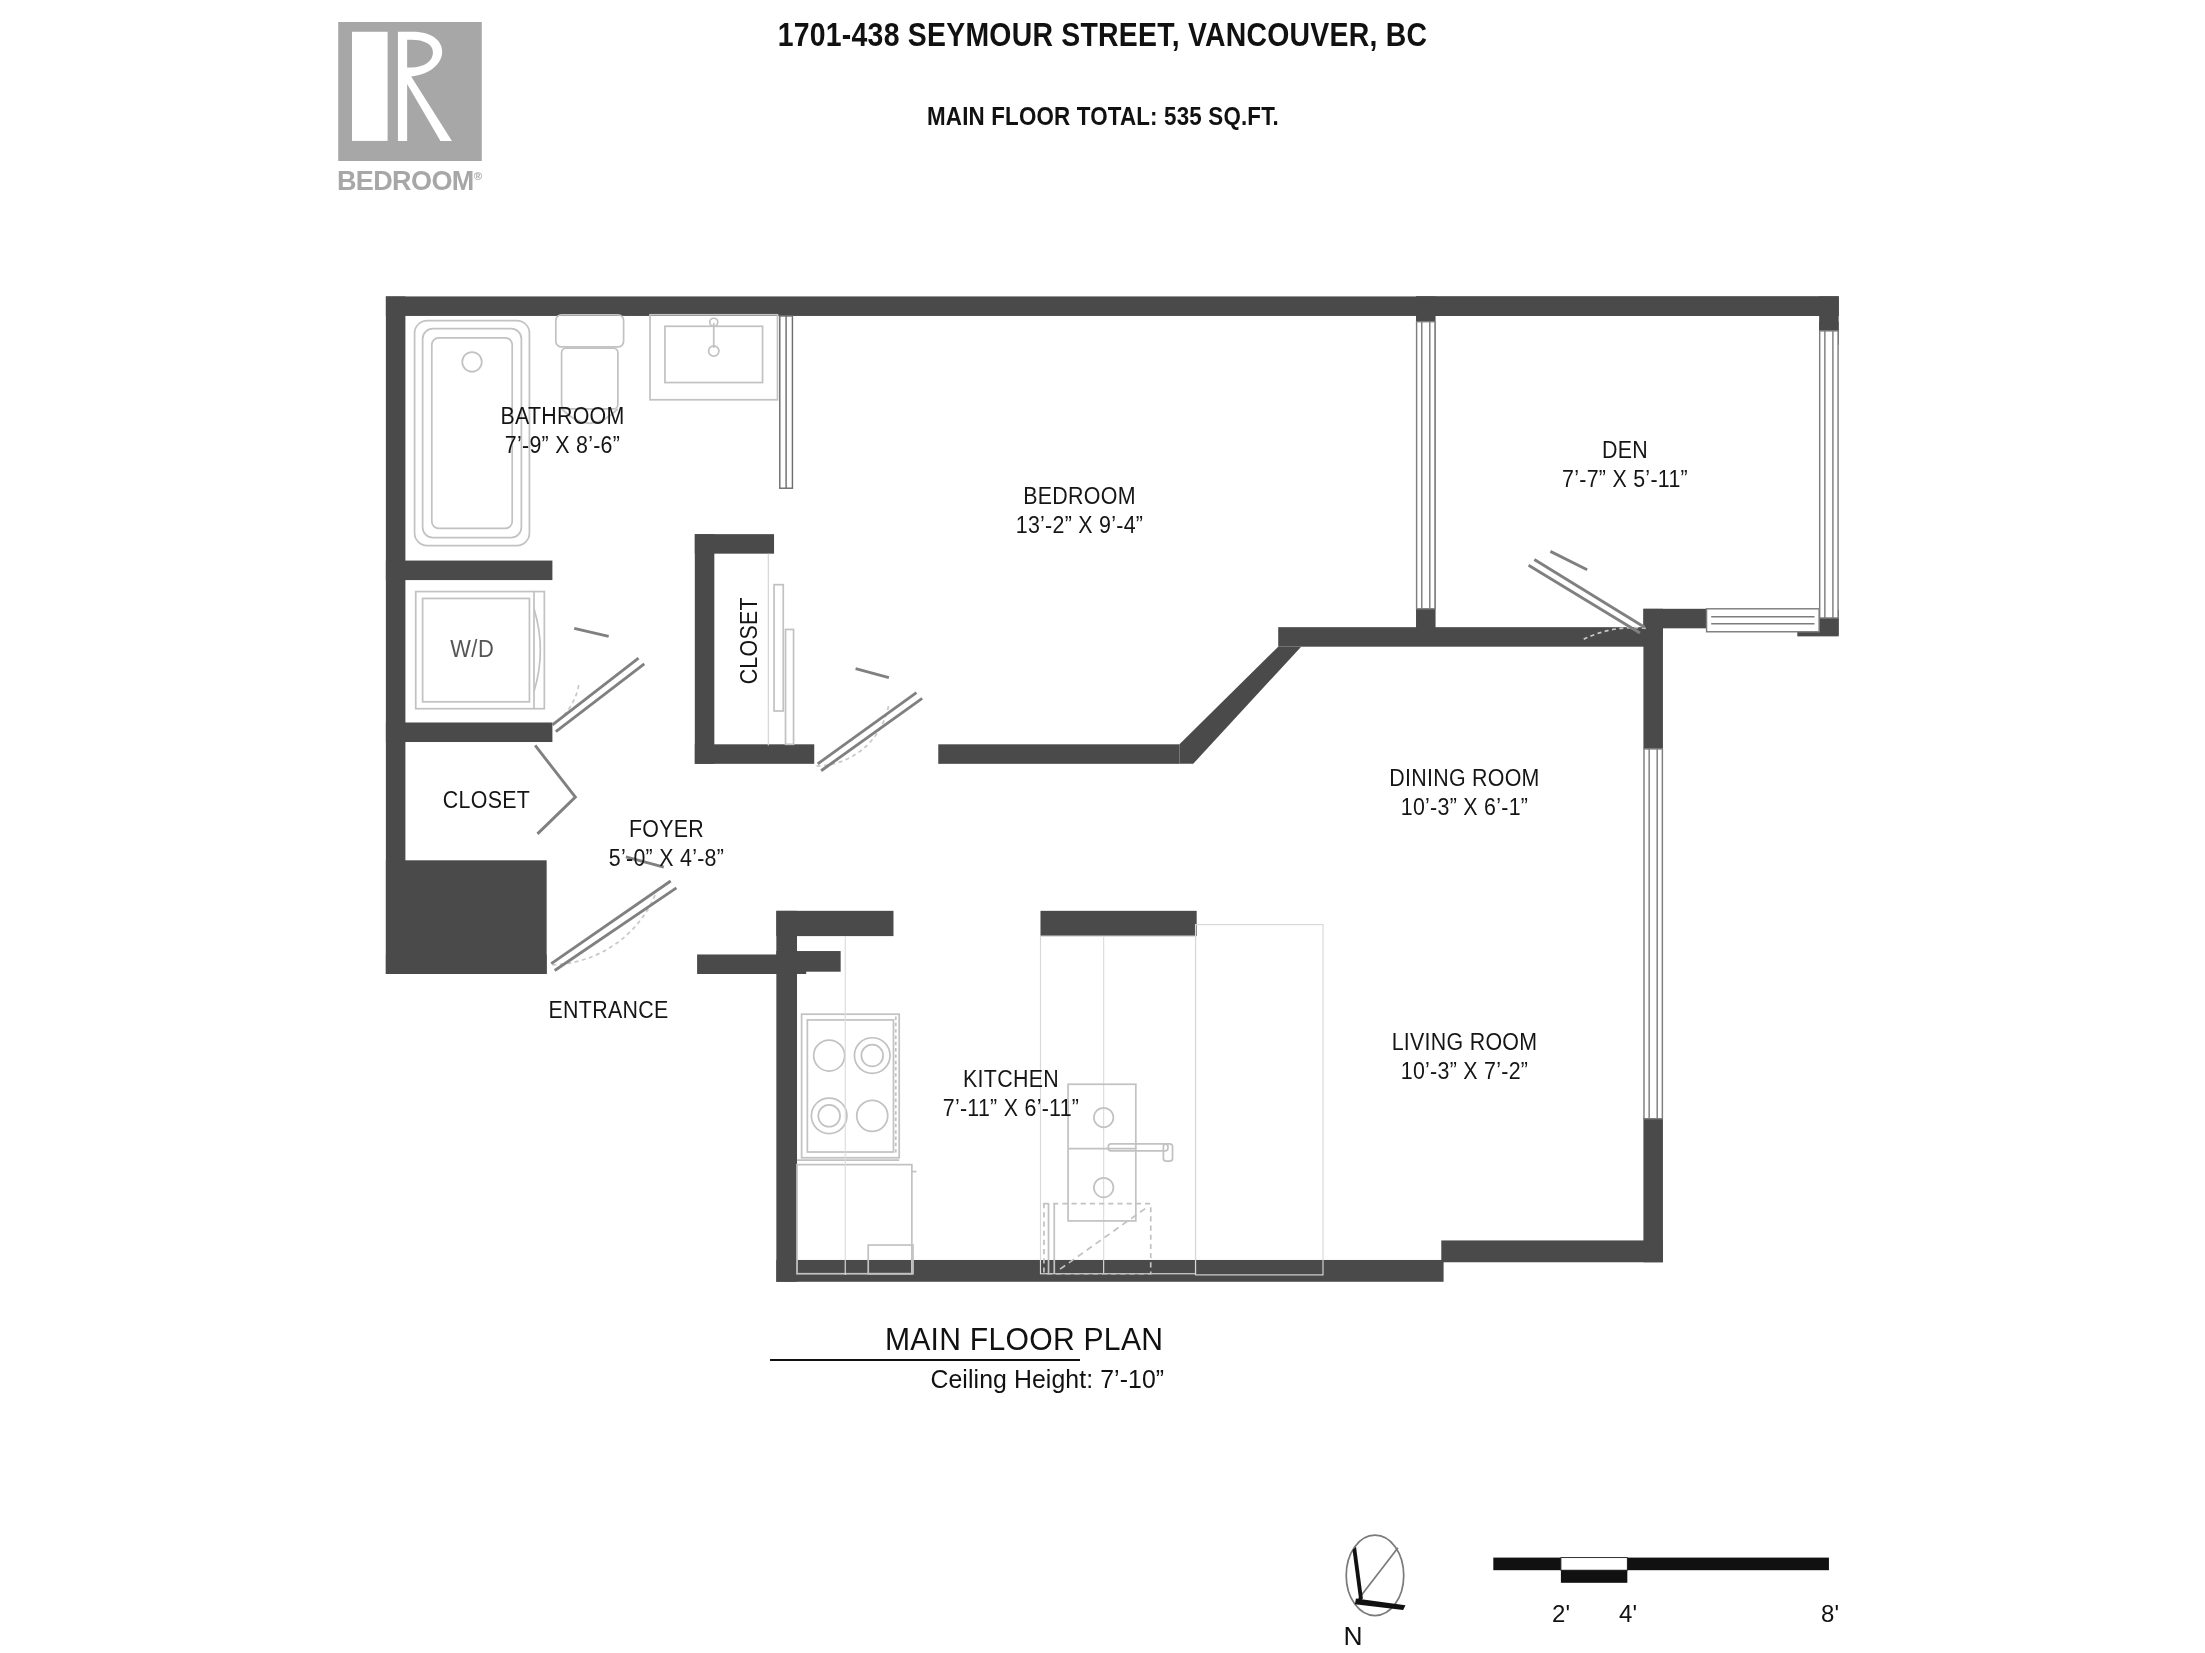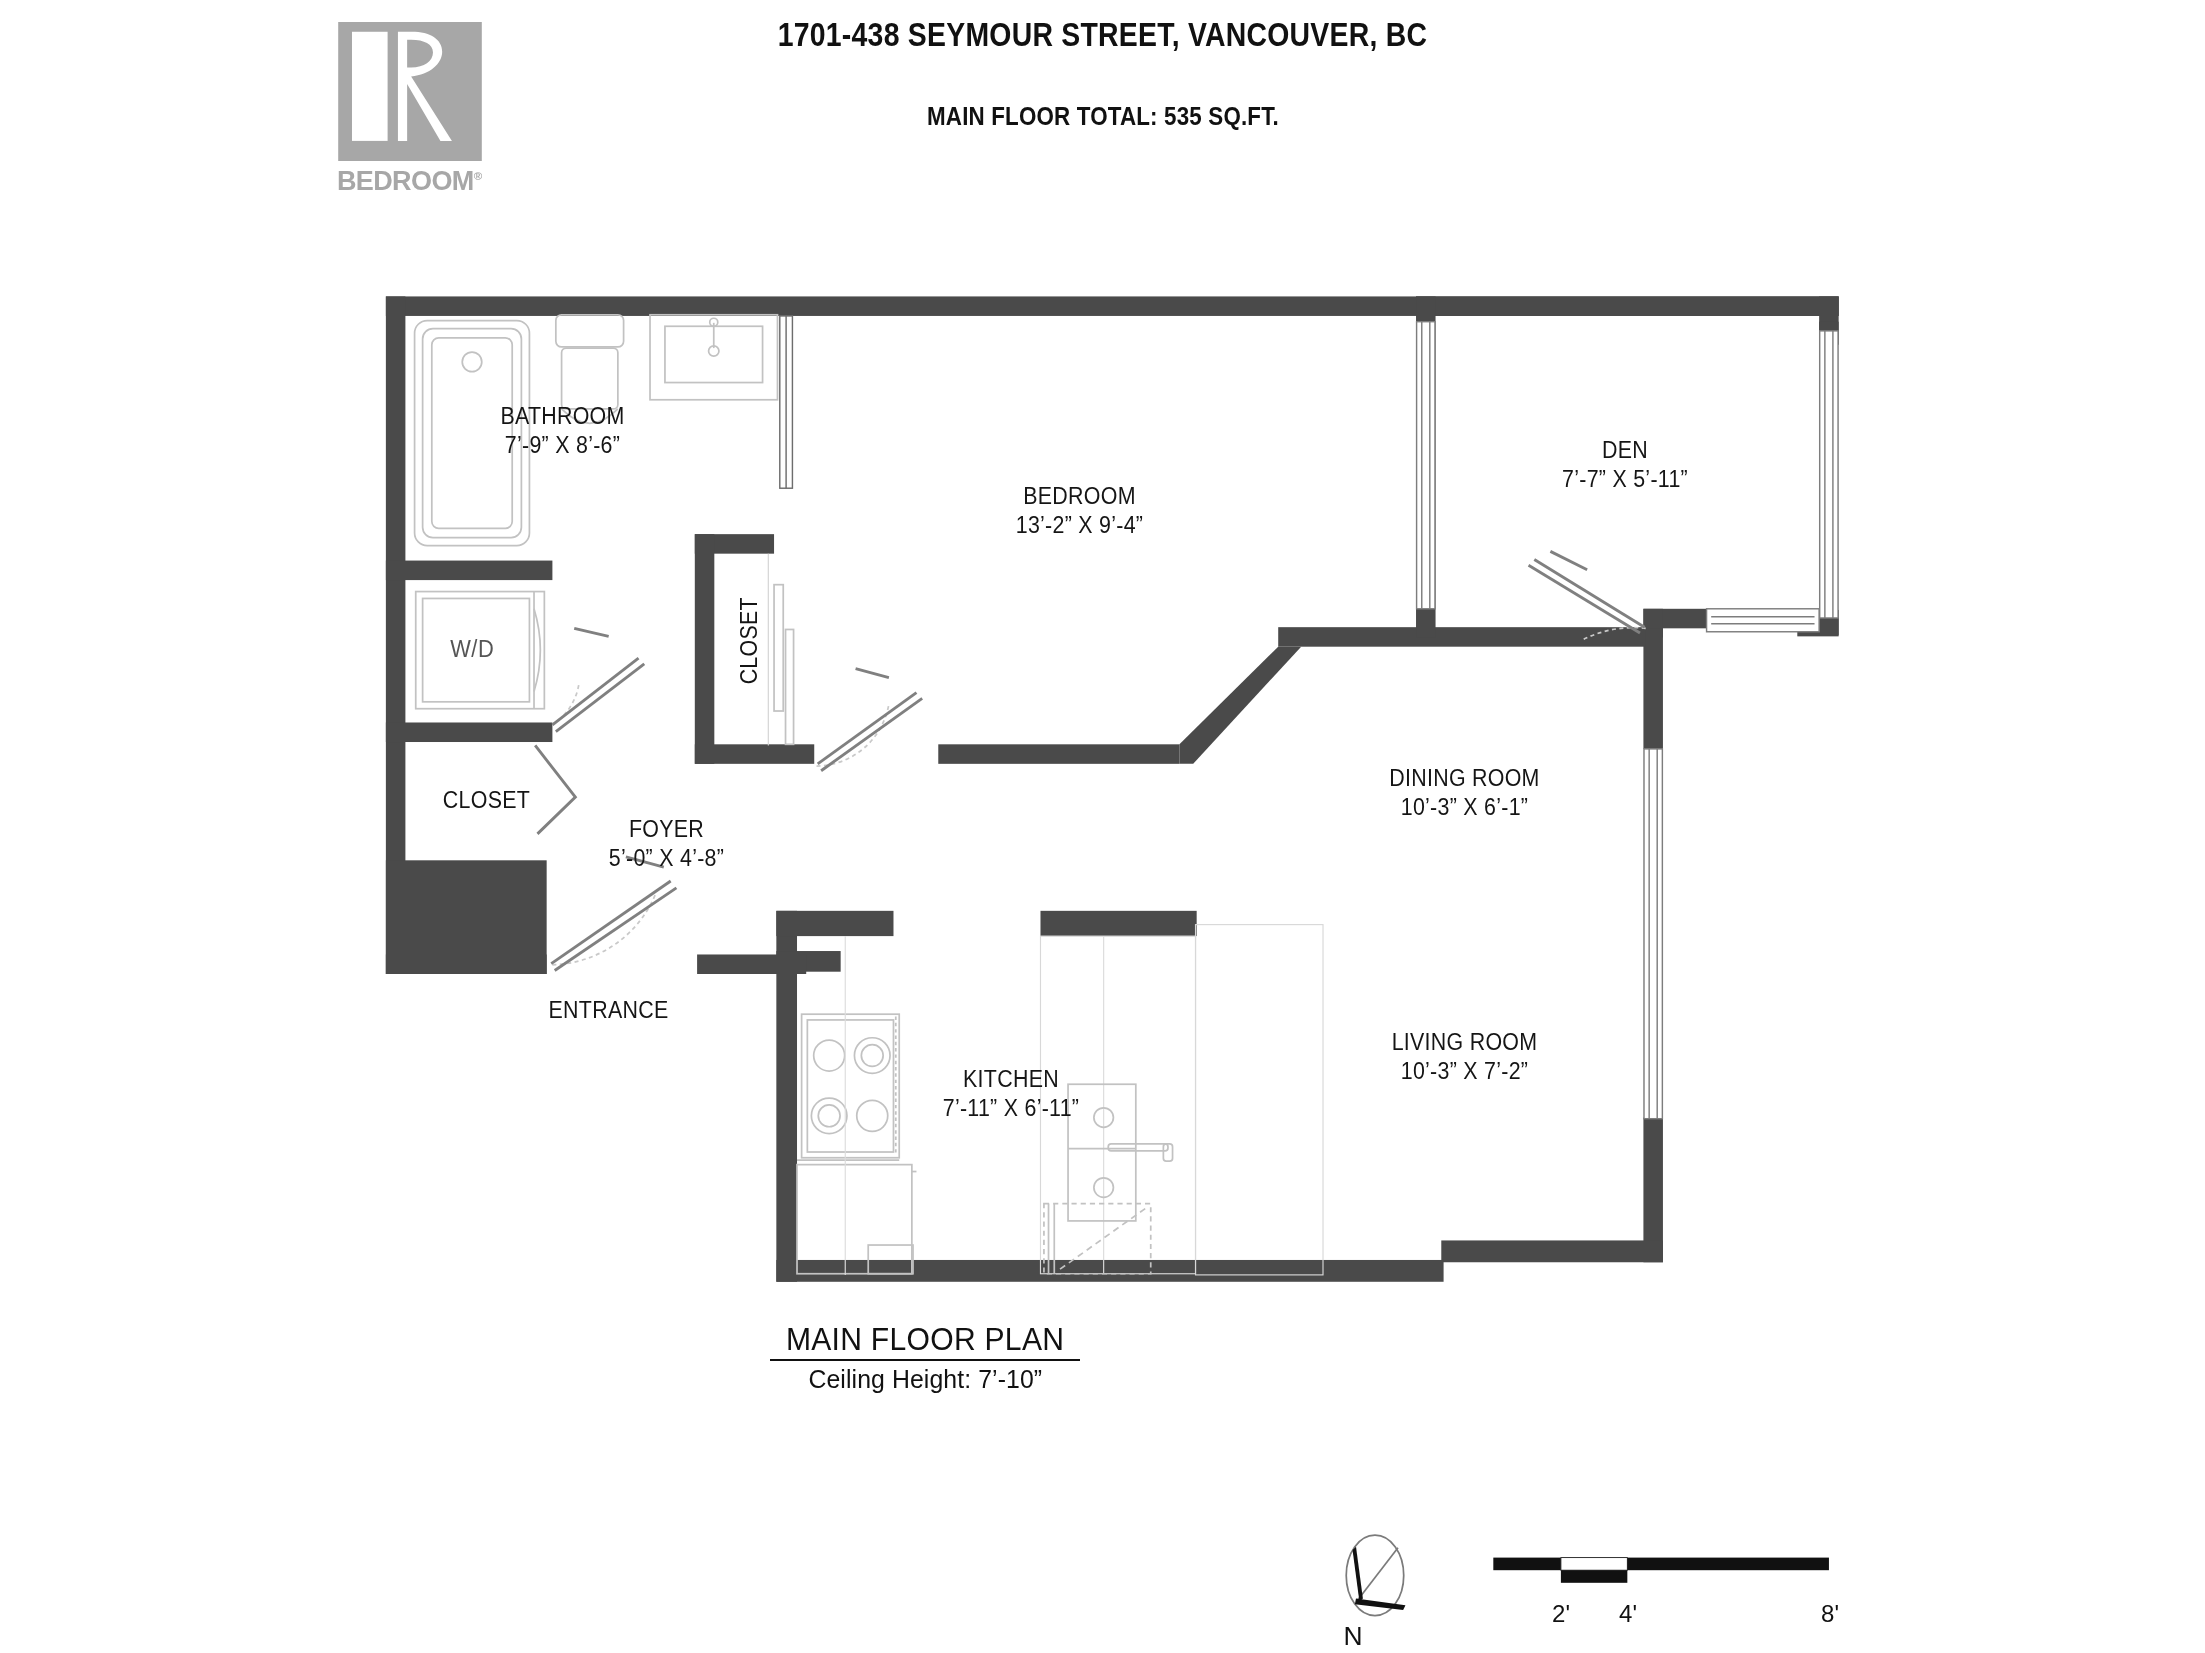--- a/index.html
+++ b/index.html
@@ -91,21 +91,21 @@
     color: #555;
     letter-spacing: 0.6px;
     transform: scaleX(0.95);
   }
 
   
   #plan-caption {
     position: absolute;
     left: 678px; top: 1321px;
     width: 494px;
-    text-align: center;
+    text-align: right;
   }
   #plan-caption .cap-main {
     font-size: 32px;
     color: #111;
     letter-spacing: 0.3px;
     transform: scaleX(0.94);
     display: inline-block;
   }
   #plan-caption .cap-rule {
     width: 310px; height: 1.7px;

